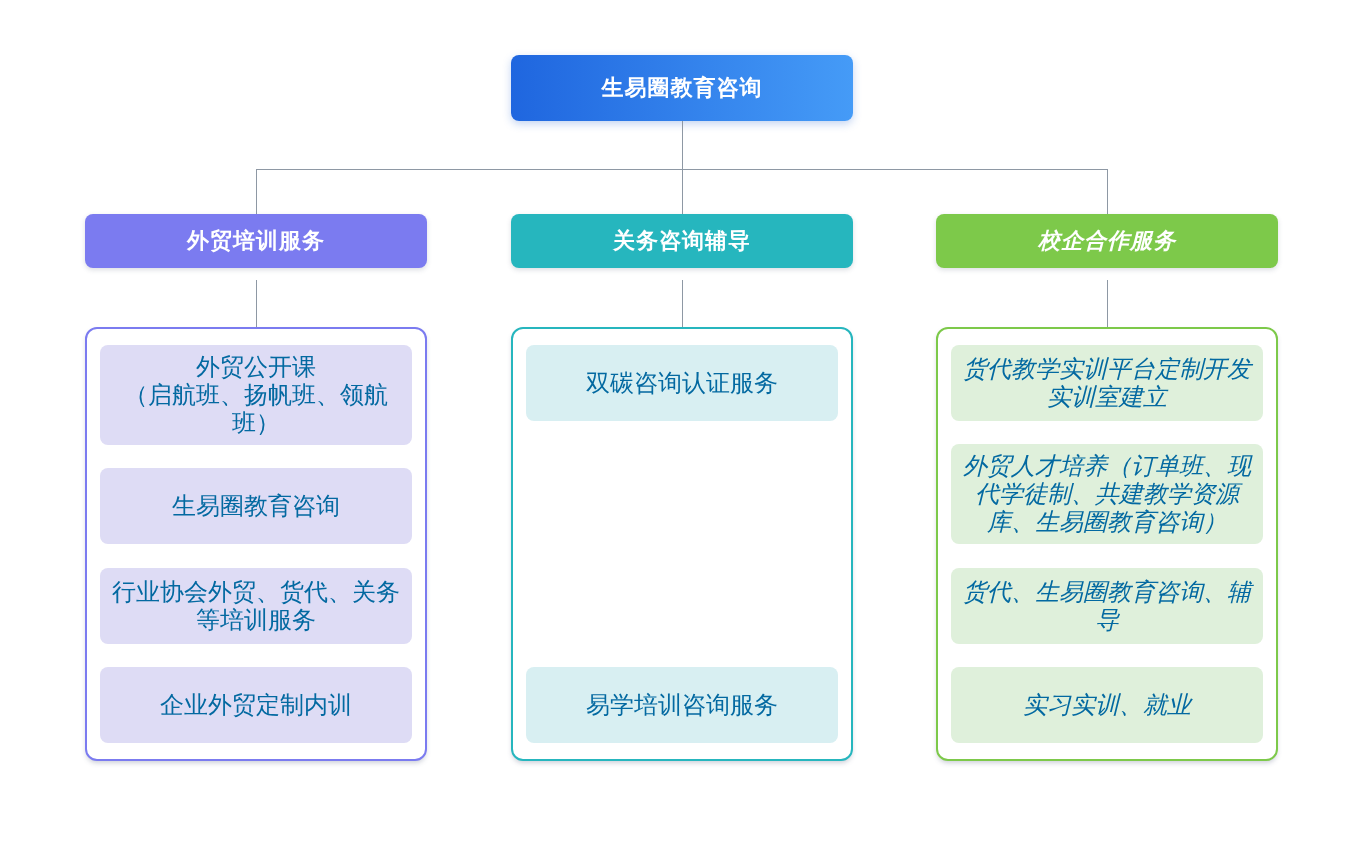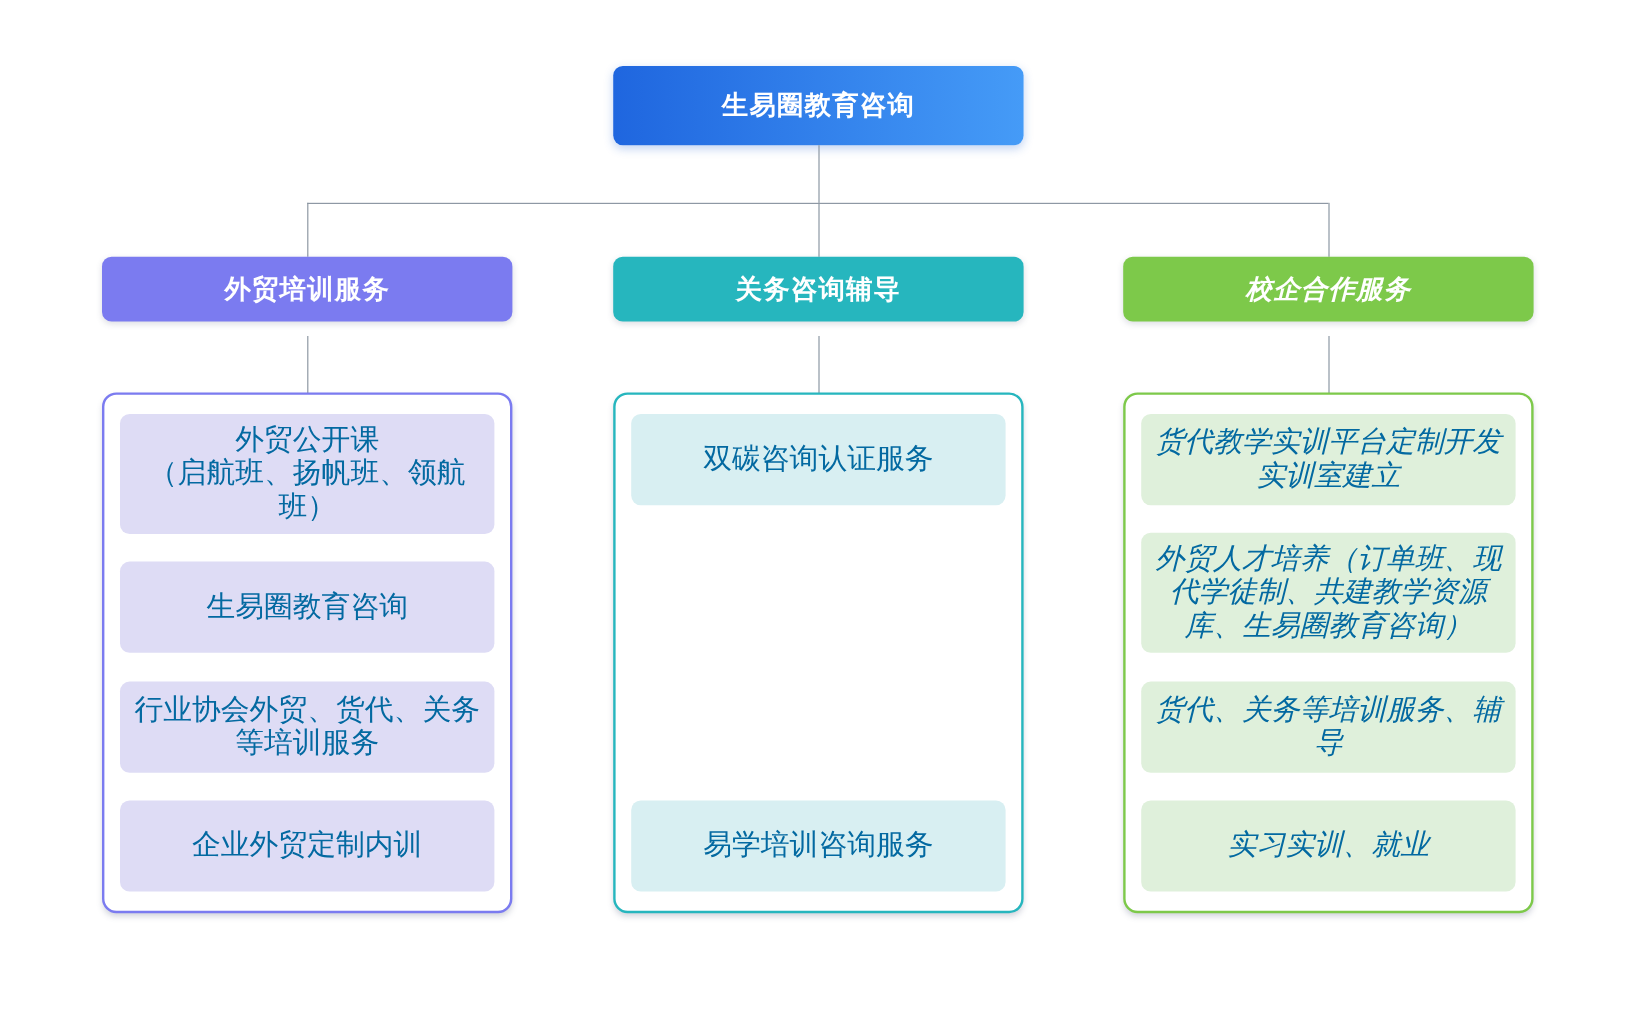--- a/index.html
+++ b/index.html
@@ -132,18 +132,18 @@
       <div class="service-item">易学培训咨询服务</div>
     </div>
   </div>
 
   <div class="branch branch-2" style="--accent: #7DC94A; --item-bg: #DFF0DB;">
     <div class="branch-header">校企合作服务</div>
     <div class="branch-container">
       <div class="service-item">货代教学实训平台定制开发
 实训室建立</div>
       <div class="service-item">外贸人才培养（订单班、现代学徒制、共建教学资源库、生易圈教育咨询）</div>
-      <div class="service-item">货代、关务等培训服务、辅导</div>
+      <div class="service-item">货代、生易圈教育咨询、辅导</div>
       <div class="service-item">实习实训、就业</div>
     </div>
   </div>
 
 </div>
 
 </body></html>

